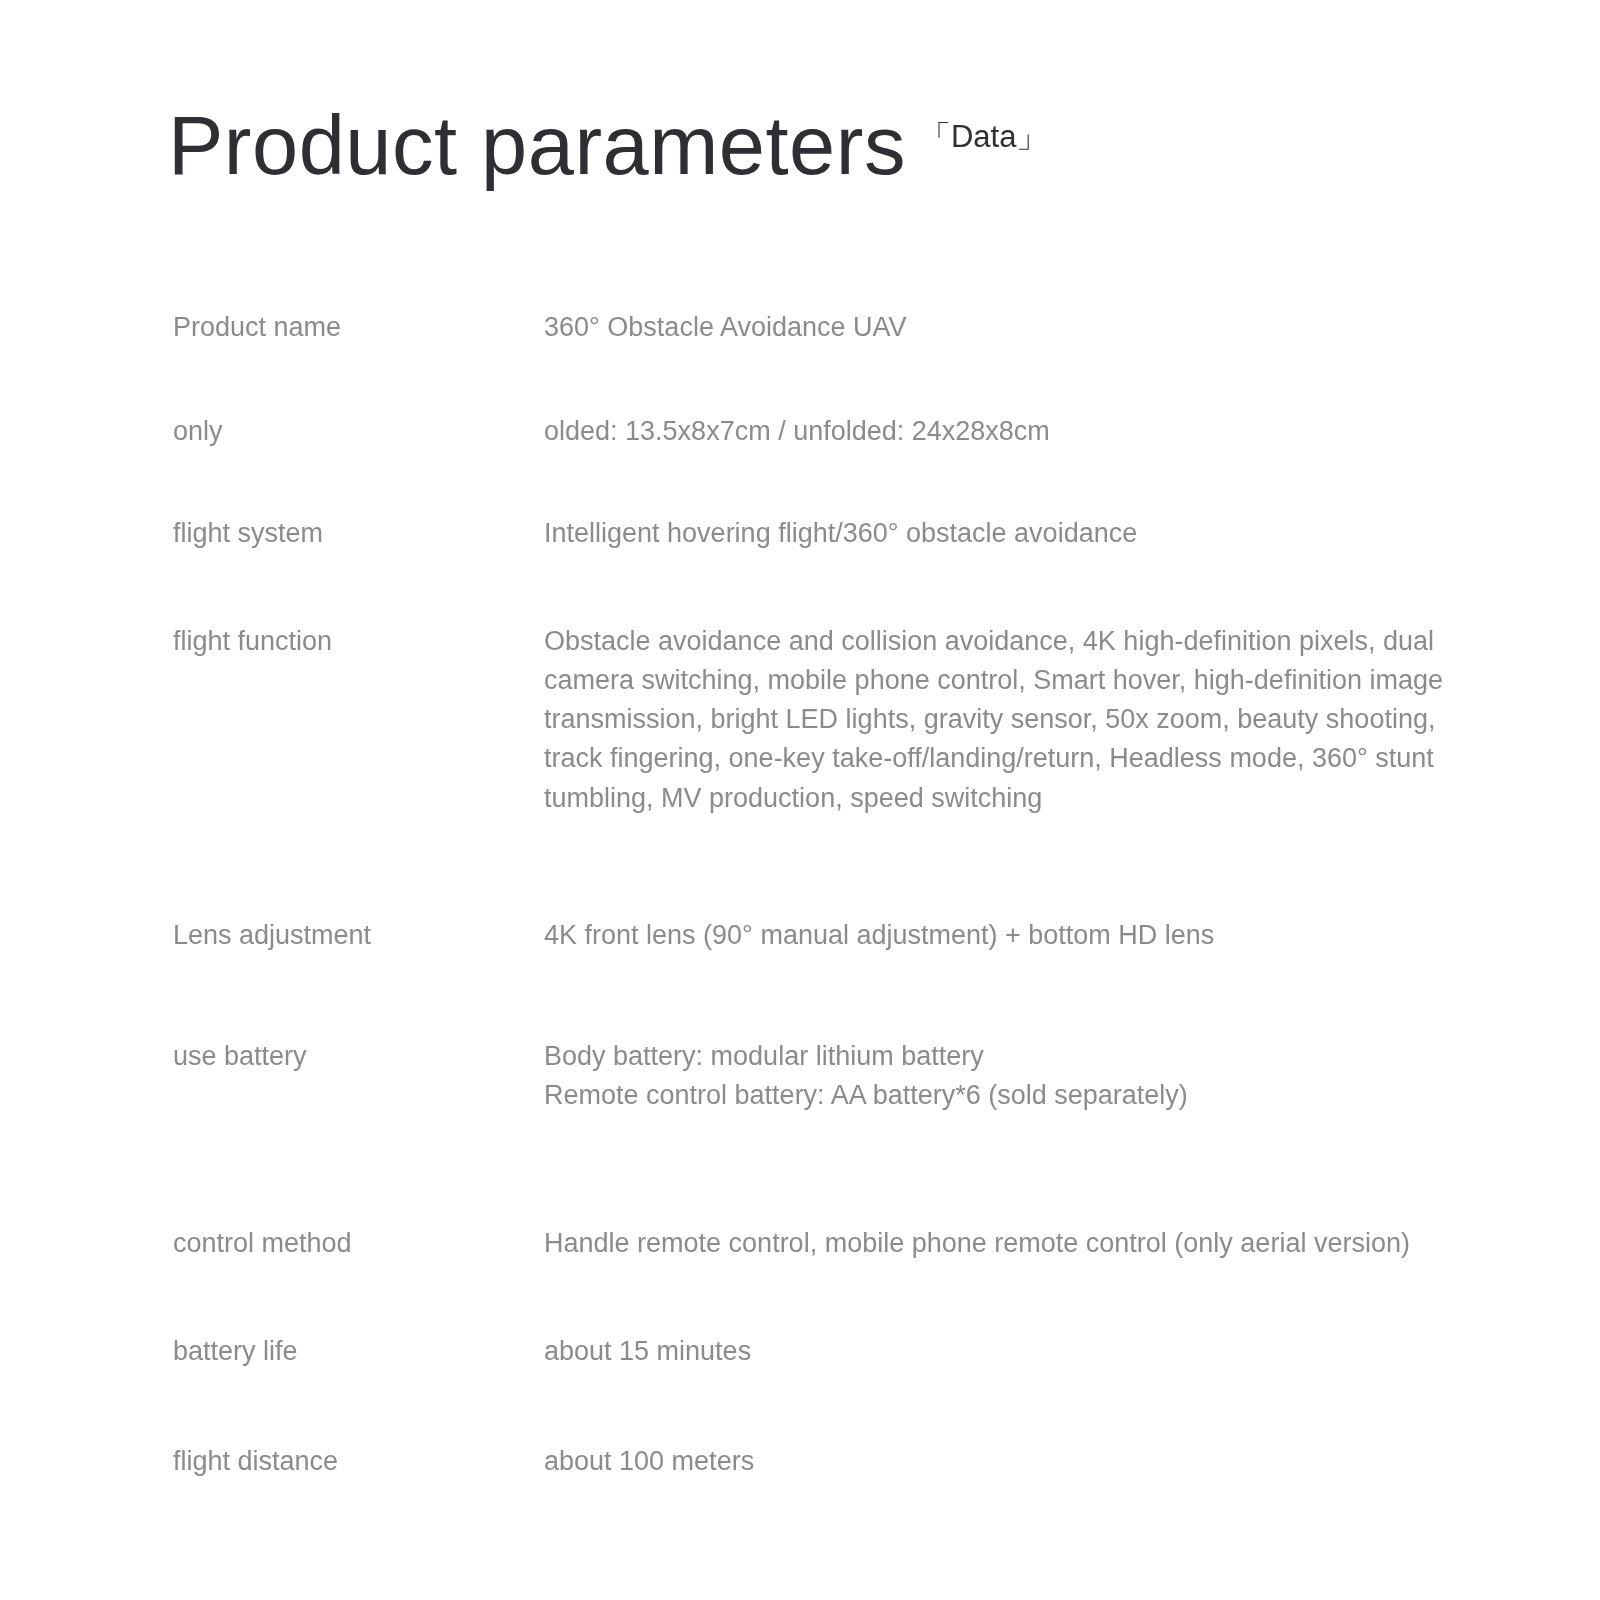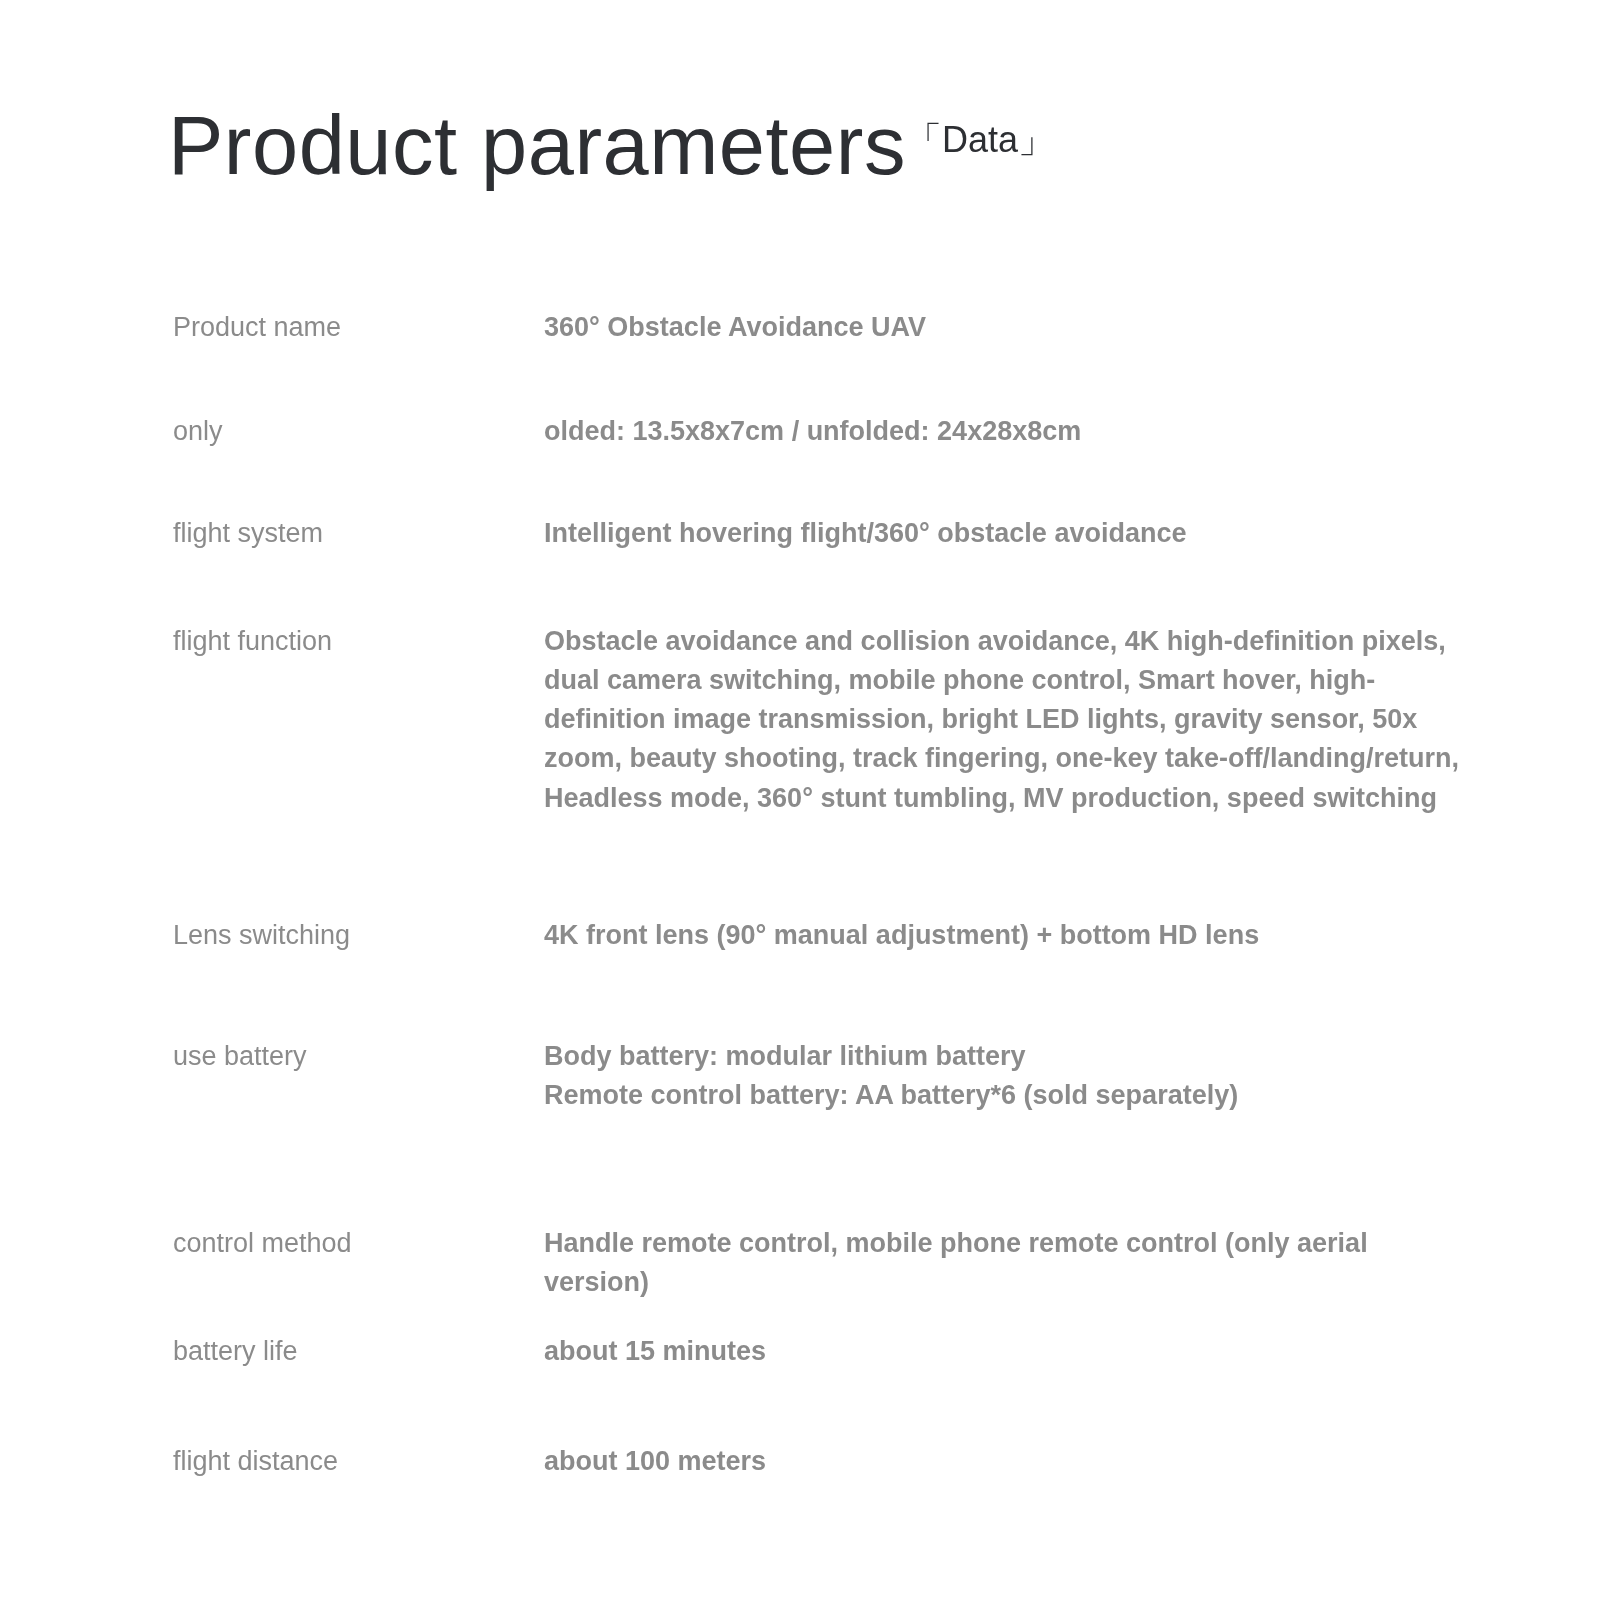--- a/index.html
+++ b/index.html
@@ -27,22 +27,23 @@
   }
   .title-text {
     font-size: 83px;
     color: #2d2f33;
     letter-spacing: 0.5px;
     line-height: 1;
     margin-top: 43px;
   }
   .title-sup {
     display: inline-block;
-    font-size: 36px;
+    font-size: 31px;
     color: #2d2f33;
+    margin-left: 14px;
     vertical-align: top;
     transform: translateY(12px);
   }
   .spec-row {
     position: absolute;
     left: 0;
     width: 1600px;
   }
   .spec-label {
     position: absolute;
@@ -55,21 +56,20 @@
   }
   .spec-value {
     position: absolute;
     left: 544px;
     top: 0;
     width: 935px;
     font-size: 27px;
     color: #8b8b8b;
     line-height: 1.45;
     white-space: pre-line;
-    font-weight: bold;
   }
 </style>
 </head>
 <body>
 
 <div class="page">
 
   <div class="title-wrap">
     <span class="title-text">Product parameters</span><span class="title-sup">「Data」</span>
   </div>
@@ -88,21 +88,21 @@
     <div class="spec-label">flight system</div>
     <div class="spec-value">Intelligent hovering flight/360° obstacle avoidance</div>
   </div>
 
   <div class="spec-row" style="top: 622px;">
     <div class="spec-label">flight function</div>
     <div class="spec-value">Obstacle avoidance and collision avoidance, 4K high-definition pixels, dual camera switching, mobile phone control, Smart hover, high-definition image transmission, bright LED lights, gravity sensor, 50x zoom, beauty shooting, track fingering, one-key take-off/landing/return, Headless mode, 360° stunt tumbling, MV production, speed switching</div>
   </div>
 
   <div class="spec-row" style="top: 916px;">
-    <div class="spec-label">Lens switching</div>
+    <div class="spec-label">Lens adjustment</div>
     <div class="spec-value">4K front lens (90° manual adjustment) + bottom HD lens</div>
   </div>
 
   <div class="spec-row" style="top: 1037px;">
     <div class="spec-label">use battery</div>
     <div class="spec-value">Body battery: modular lithium battery
 Remote control battery: AA battery*6 (sold separately)</div>
   </div>
 
   <div class="spec-row" style="top: 1224px;">

